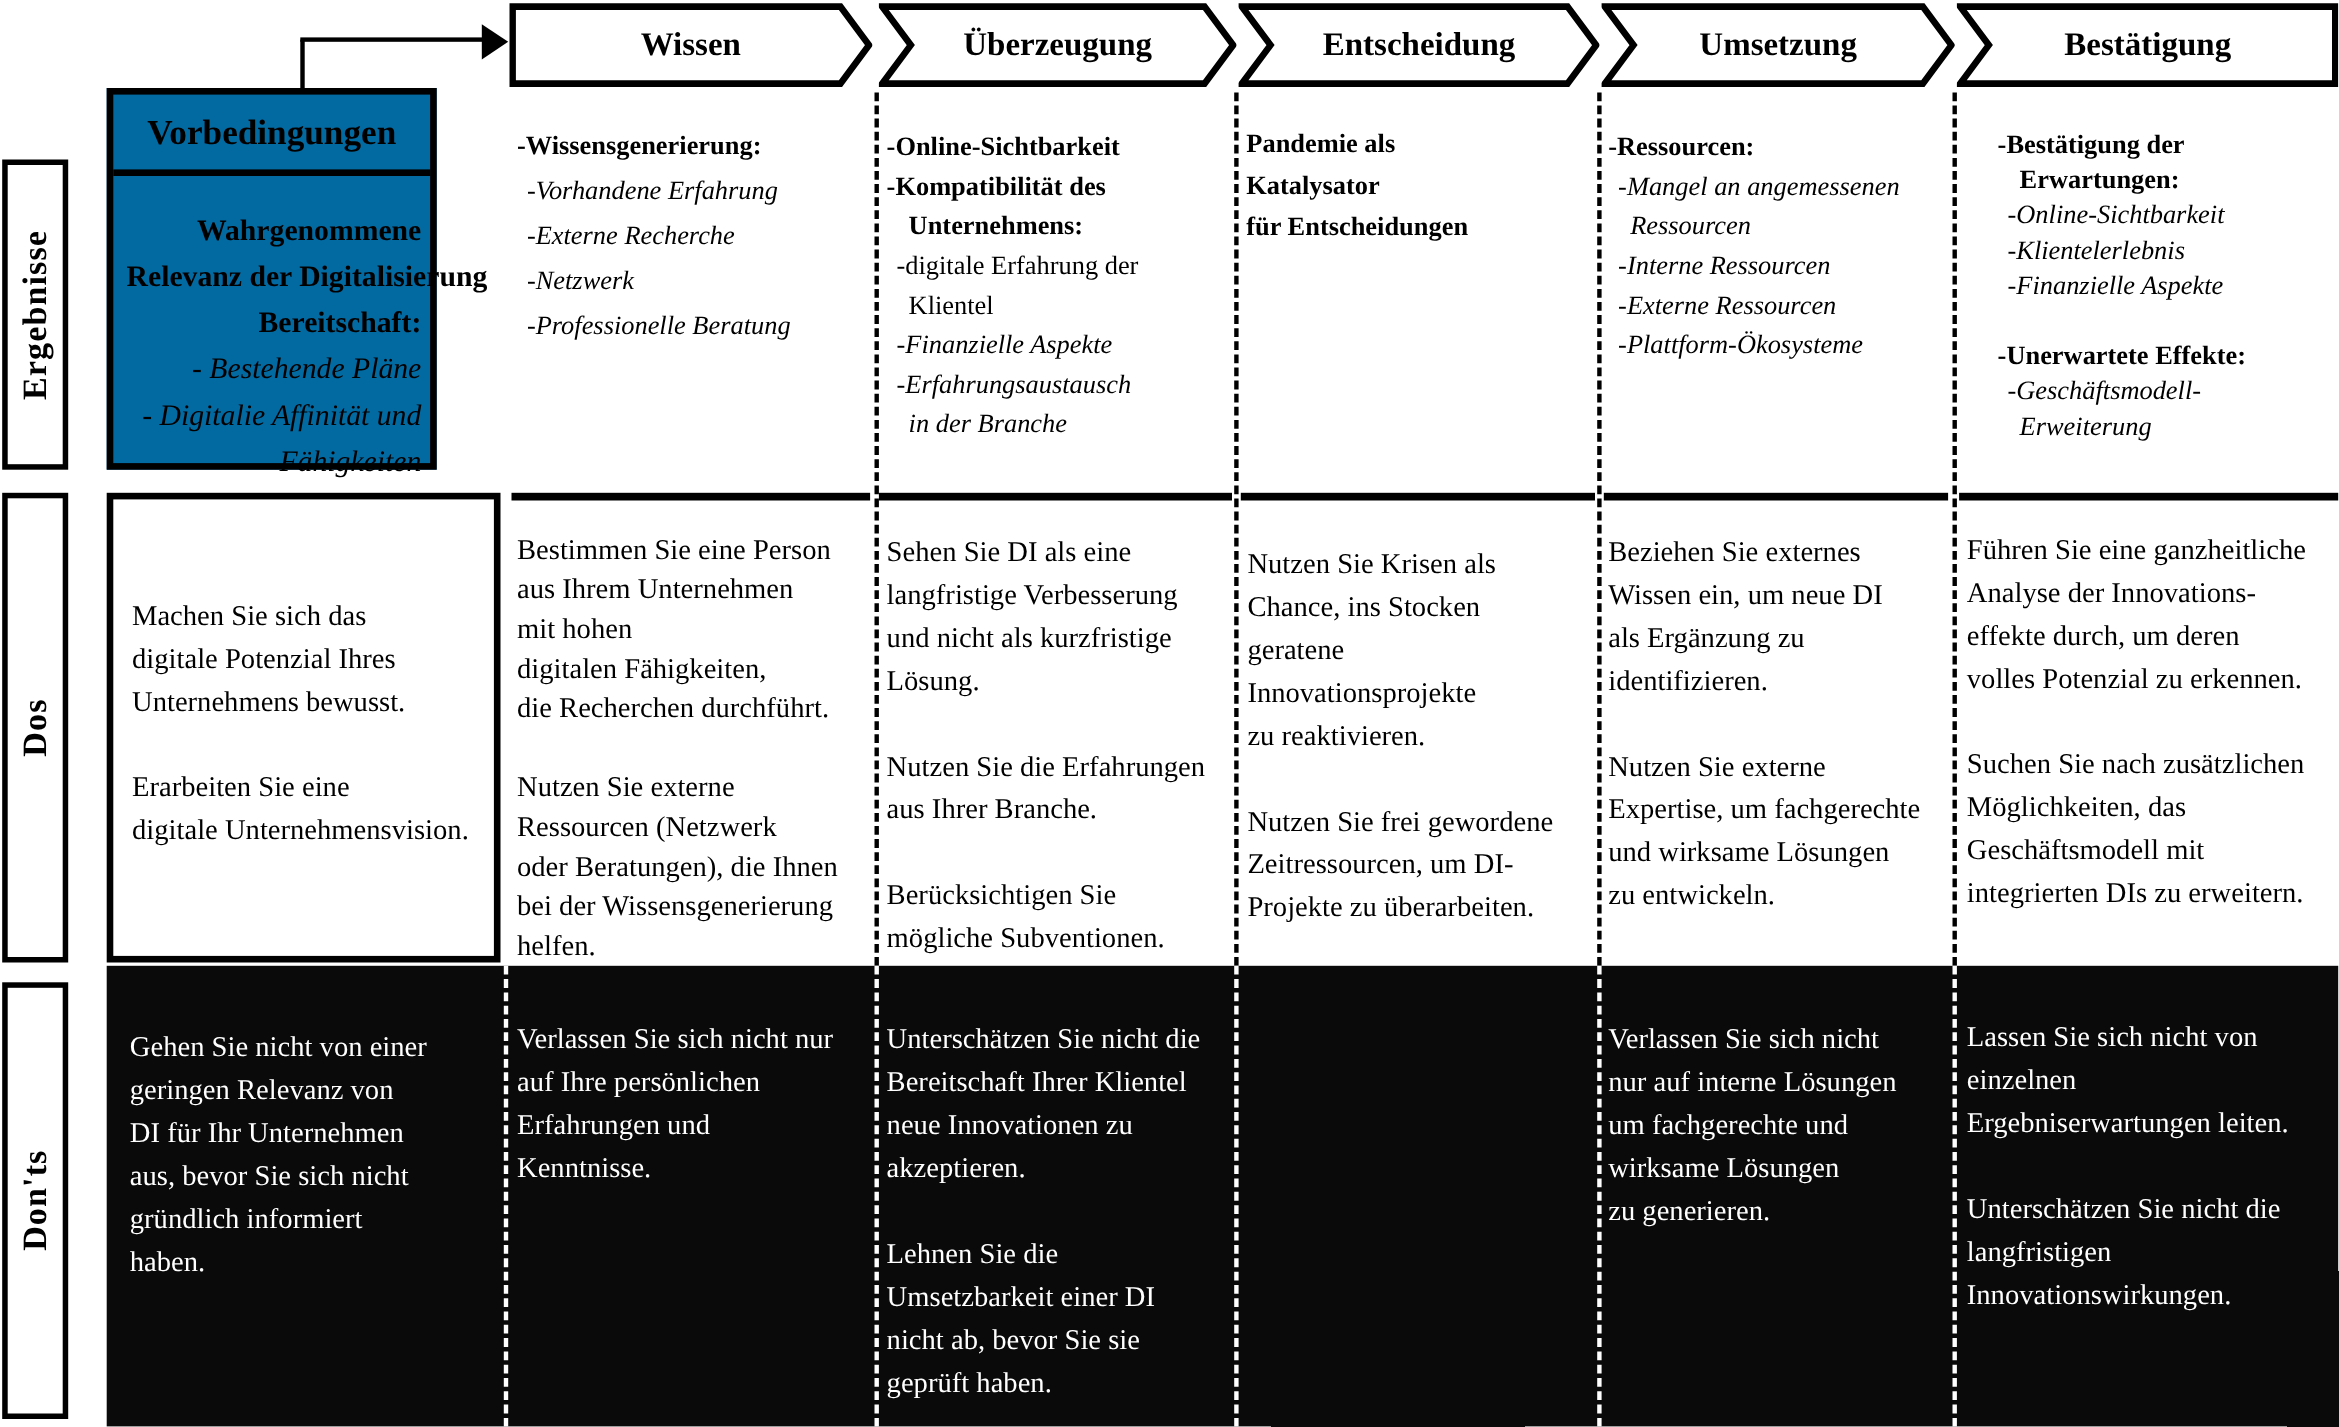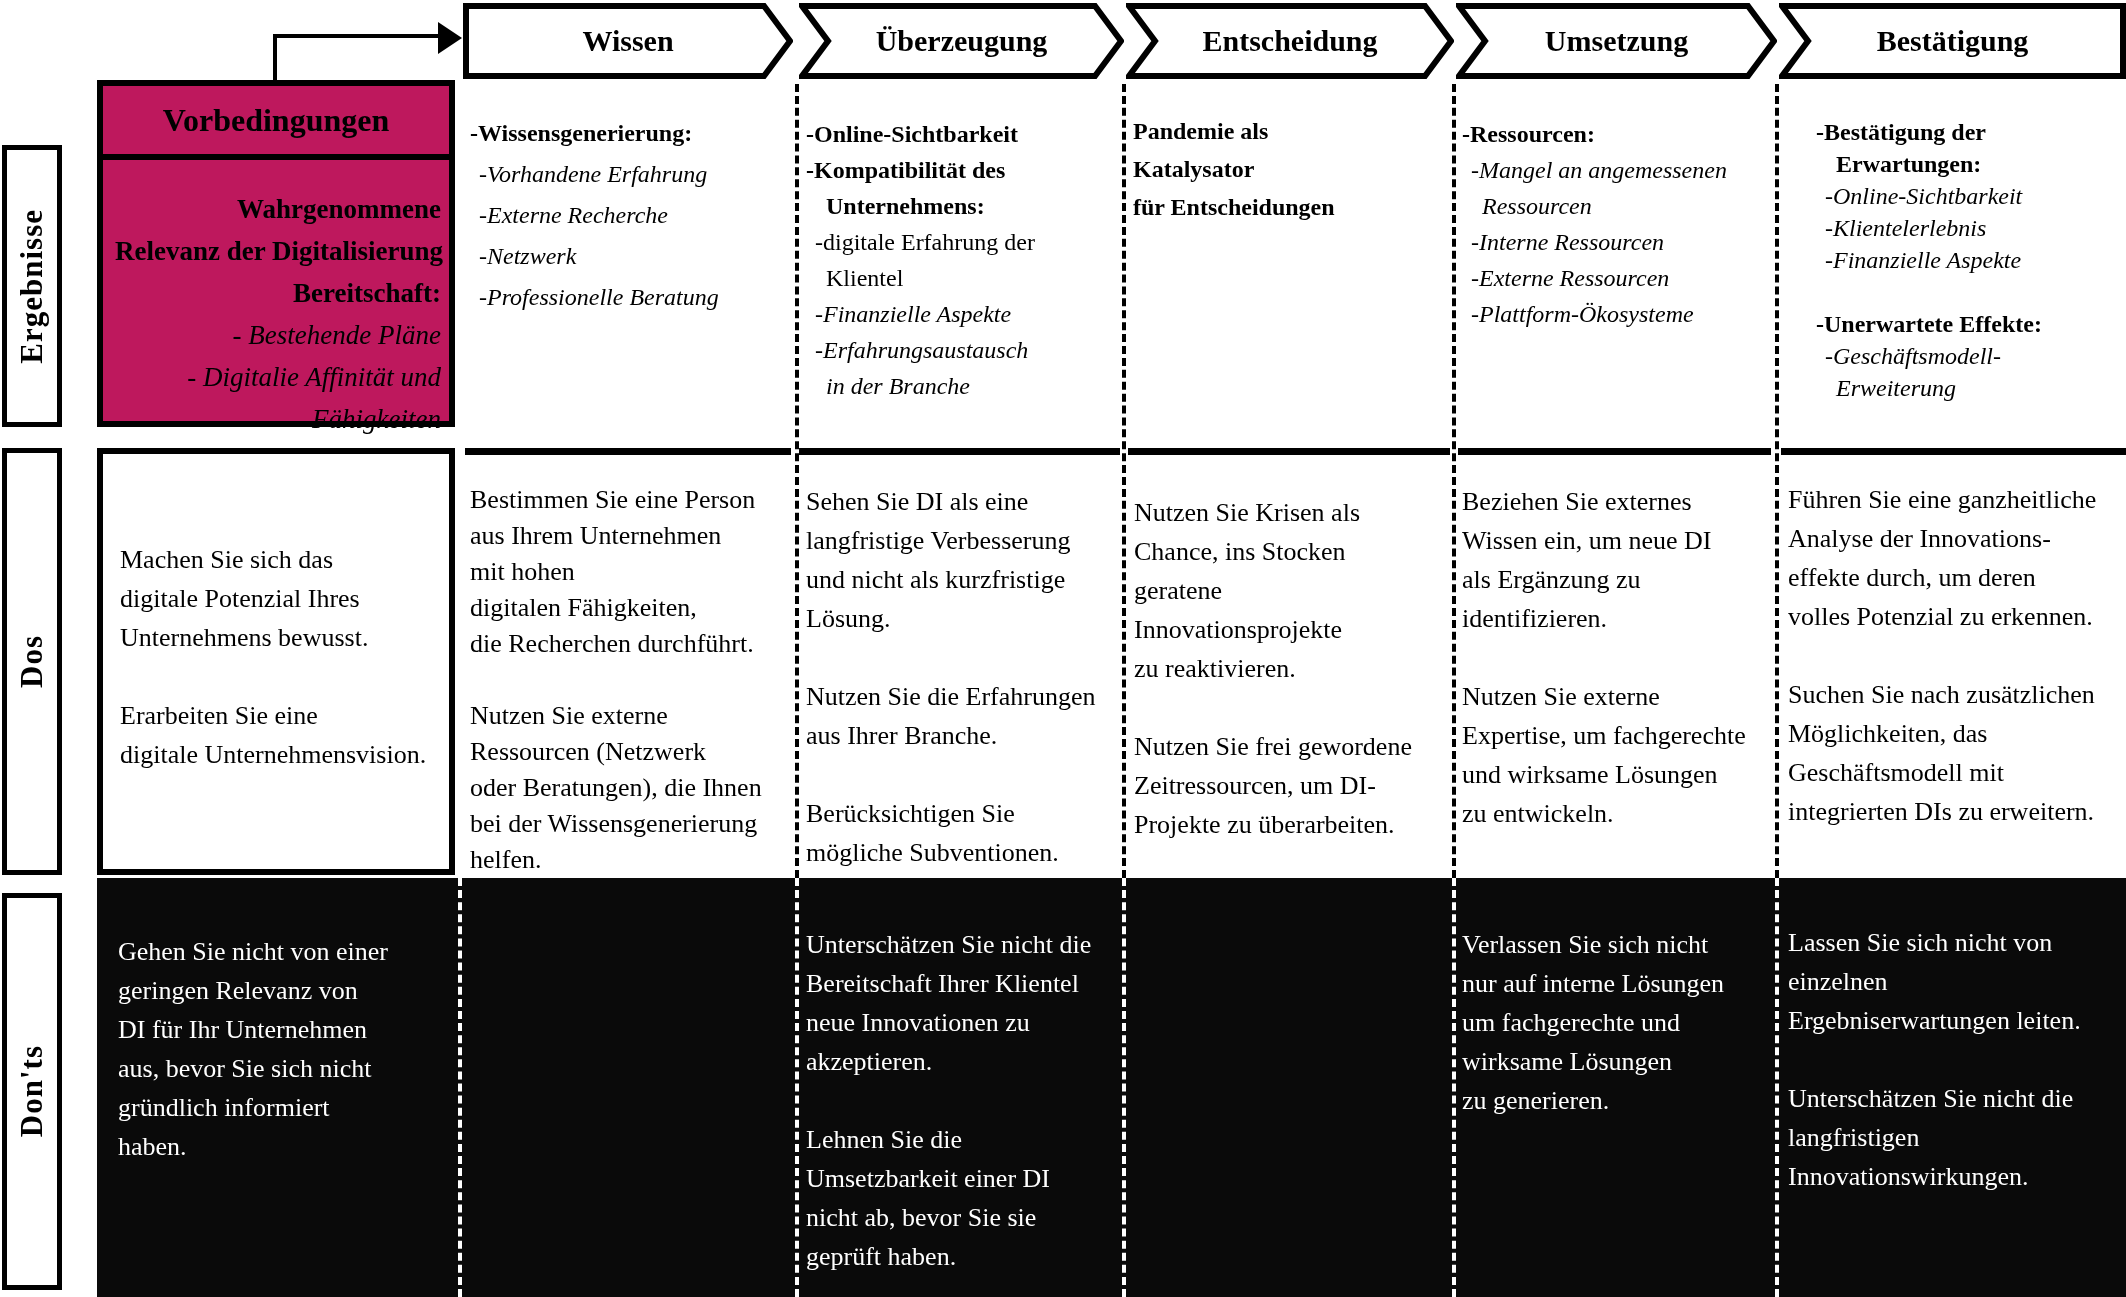--- a/index.html
+++ b/index.html
@@ -24,22 +24,22 @@
   
   .banner{position:absolute;top:2px;height:78px;}
   .banner svg{position:absolute;left:0;top:0;}
   .banner .blabel{
     position:absolute;left:26px;right:26px;top:50%;
     transform:translateY(-50%);
     text-align:center;font-weight:bold;font-size:30px;white-space:nowrap;
   }
   
   #precond-box{
-    position:absolute;left:97px;top:80px;width:358px;height:347px;
-    background:#be185d;border:6px solid #000;box-sizing:border-box;
+    position:absolute;left:97px;top:80px;width:300px;height:347px;
+    background:#0369a1;border:6px solid #000;box-sizing:border-box;
   }
   #precond-title{
     height:74px;border-bottom:6px solid #000;box-sizing:border-box;
     display:flex;align-items:center;justify-content:center;
     font-weight:bold;font-size:32px;
   }
   #precond-body{padding:28px 8px 0 12px;font-size:27px;line-height:42px;text-align:right;}
   
   .conn{position:absolute;background:#000;}
   #arrowhead{
@@ -251,20 +251,24 @@
   <div class="vdash-w" style="left:1122px;top:878px;height:419px;"></div>
   <div class="vdash-w" style="left:1452px;top:878px;height:419px;"></div>
   <div class="vdash-w" style="left:1775px;top:878px;height:419px;"></div>
 
   <div class="cell-text onblack" style="left:118px;top:932px;width:325px;">Gehen Sie nicht von einer
 geringen Relevanz von
 DI für Ihr Unternehmen
 aus, bevor Sie sich nicht
 gründlich informiert
 haben.</div>
+  <div class="cell-text onblack" style="left:470px;top:925px;width:320px;">Verlassen Sie sich nicht nur
+auf Ihre persönlichen
+Erfahrungen und
+Kenntnisse.</div>
   <div class="cell-text onblack" style="left:806px;top:925px;width:315px;">Unterschätzen Sie nicht die
 Bereitschaft Ihrer Klientel
 neue Innovationen zu
 akzeptieren.
 
 Lehnen Sie die
 Umsetzbarkeit einer DI
 nicht ab, bevor Sie sie
 geprüft haben.</div>
   <div class="cell-text onblack" style="left:1134px;top:925px;width:310px;"></div>

